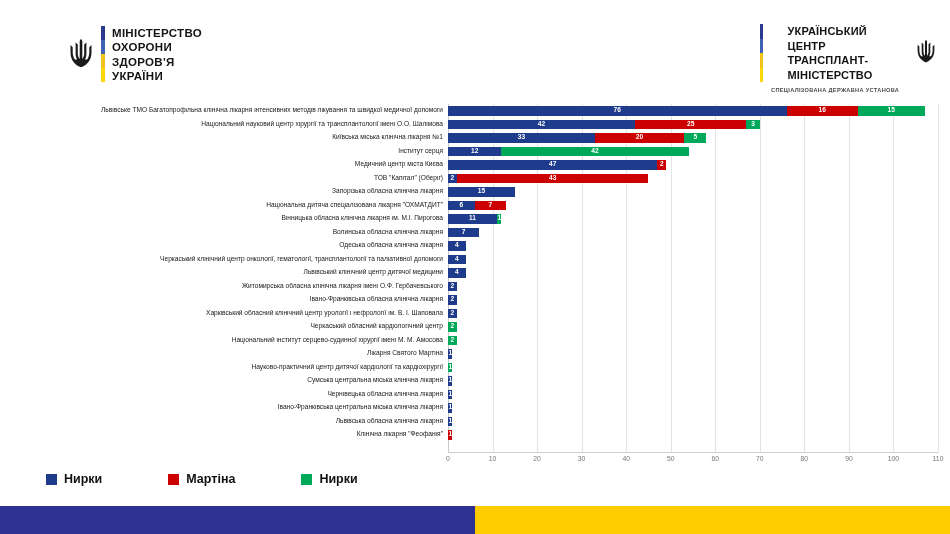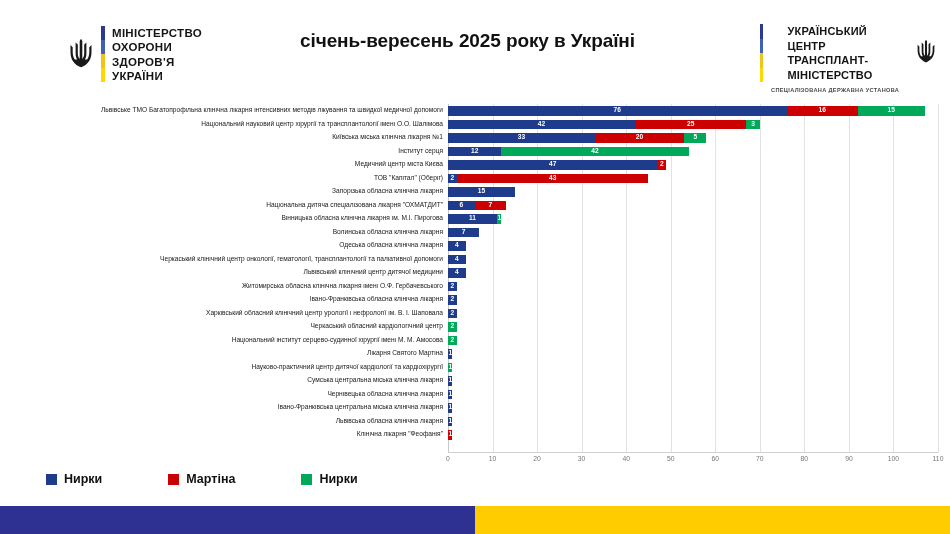--- a/index.html
+++ b/index.html
@@ -181,21 +181,20 @@
         </div>
       <div class="moz-text">
         <span>МІНІСТЕРСТВО</span>
         <span>ОХОРОНИ</span>
         <span>ЗДОРОВ'Я</span>
         <span>УКРАЇНИ</span>
       </div>
     </div>
 
     <div class="chart-title">
-      <div>січень-вересень 2025 року в Україні</div>
     </div>
 
     <div class="ucts-logo">
       <div class="ucts-main">
         <div class="ucts-bars">
             <i></i>
             <i></i>
             <i></i>
             <i></i>
           </div>

